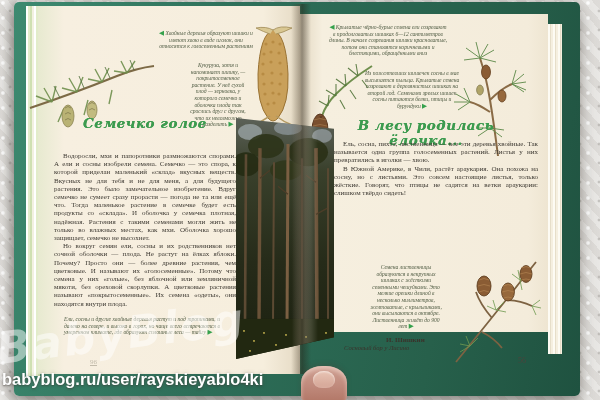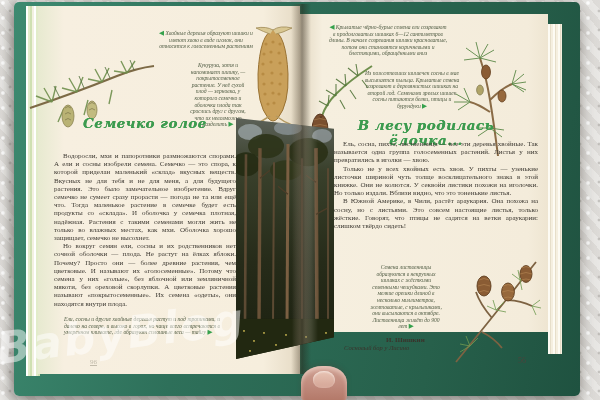--- a/index.html
+++ b/index.html
@@ -228,21 +228,20 @@
 
     <div class="note" style="left:62px;top:56px;width:100px;">
       <span>Из пожелтевших шишечек сосны в мае высыпается пыльца. Крылатые семена созревают в деревянистых шишках на второй год. Семенами зрелых шишек сосны питаются белки, птицы и бурундуки</span>
       <span class="note-arrow">▶</span>
     </div>
 
     <div class="heading" style="left:28px;top:104px;width:196px;">В лесу родилась ёлочка...</div>
 
     <div class="bodytext" style="left:34px;top:126px;width:204px;">
       <p>Ель, сосна, пихта, лиственница — все эти деревья хвойные. Так называется одна группа голосеменных растений. Листья у них превратились в иголки — хвою.</p>
-      <p>Только не у всех хвойных есть хвоя. У пихты — узенькие листочки шириной чуть толще восклицательного знака в этой книжке. Они не колются. У секвойи листики похожи на иголочки. Но только издали. Вблизи видно, что это тоненькие листья.</p>
       <p>В Южной Америке, в Чили, растёт араукария. Она похожа на сосну, но с листьями. Это совсем настоящие листья, только жёсткие. Говорят, что птицы не садятся на ветки араукарии: слишком твёрдо сидеть!</p>
     </div>
 
     <div class="note" style="left:70px;top:250px;width:72px;">
       <span>Семена лиственницы образуются в некрупных шишках с жёсткими семенными чешуйками. Это мелкие орешки длиной в несколько миллиметров, желтоватые, с крылышками, они высыпаются в октябре. Лиственница живёт до 900 лет</span>
       <span class="note-arrow">▶</span>
     </div>
 
     <div class="illo" style="left:136px;top:238px;width:108px;height:114px;">
       <svg viewBox="0 0 108 114">
@@ -320,17 +319,18 @@
           <circle cx="46" cy="234" r=".9"></circle>
           <circle cx="76" cy="234" r=".9"></circle>
       </g>
       <rect x="56" y="0" width="26" height="240" fill="url(#glare)"></rect>
     </svg>
   </div>
 
   <div class="gutter-shadow"></div>
 
   <div class="wm-logo">BabyBlog</div>
+  <div class="wm-url">babyblog.ru/user/rayskieyablo4ki</div>
   <div class="finger">
     <div class="nail"></div>
   </div>
 
 </div>
 
 </body></html>

